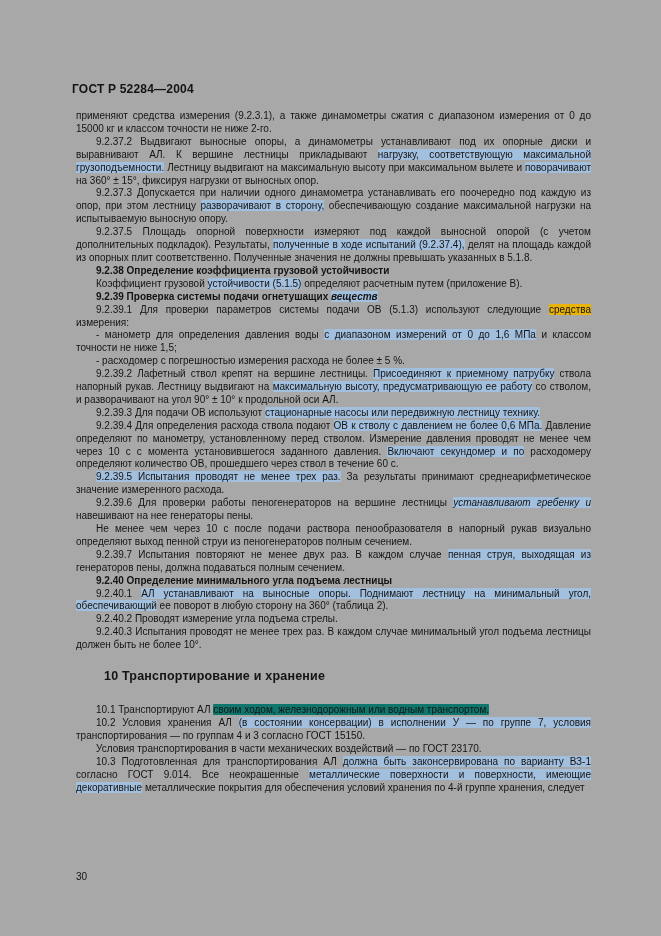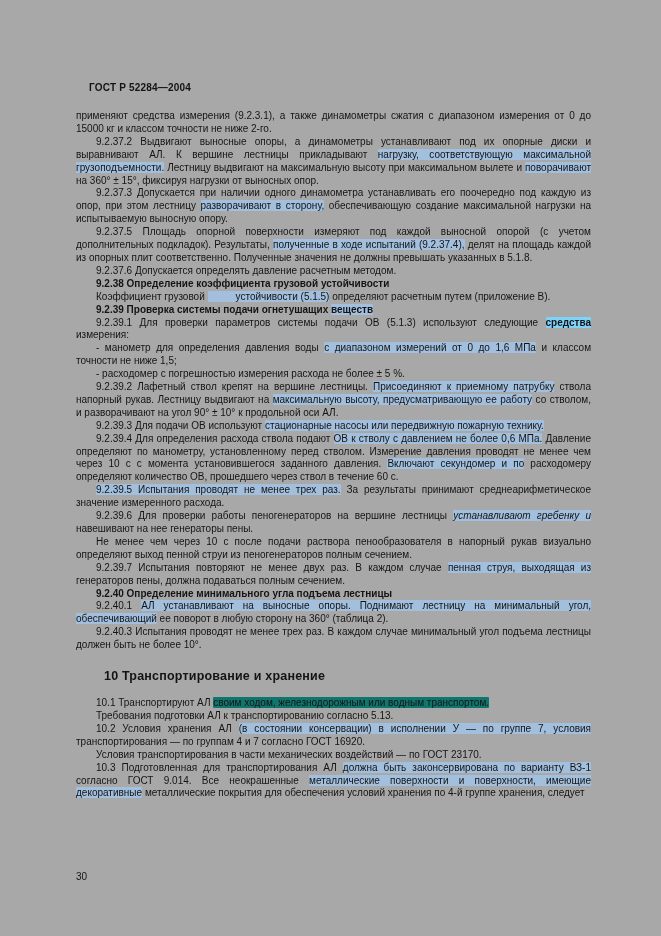--- a/index.html
+++ b/index.html
@@ -5,68 +5,67 @@
   html,body{margin:0;padding:0;}
   body{
     width:661px;height:936px;overflow:hidden;
     background:#a8a8a8;
     font-family:"Liberation Sans","DejaVu Sans",sans-serif;
     color:#141414;
     position:relative;
   }
   .page{position:absolute;left:0;top:0;width:661px;height:936px;}
   .doc-header{
-    position:absolute;left:89px;top:82px;
-    font-size:10px;font-weight:bold;letter-spacing:.2px;
+    position:absolute;left:72px;top:82px;
+    font-size:12px;font-weight:bold;letter-spacing:.2px;
   }
   .content{
     position:absolute;left:76px;top:110px;width:515px;
   }
   .content p{margin:0;font-size:10px;line-height:12.9px;text-align:justify;}
   .content p.indent{text-indent:20px;}
   .content p.bold{font-weight:bold;}
   .content h2.section{
     font-size:12.5px;font-weight:bold;
-    margin:17px 0 14px 28px;letter-spacing:.2px;
+    margin:17px 0 21px 28px;letter-spacing:.2px;
   }
   .hl{border-radius:1px;}
   .pageno{
     position:absolute;left:76px;top:871px;font-size:10px;
   }
 </style>
 </head>
 <body style="background: rgb(168, 168, 168); color: rgb(20, 20, 20);">
 
 <div class="page">
   <div class="doc-header">ГОСТ Р 52284—2004</div>
 
   <div class="content">
       <p class="body"><span>применяют средства измерения (9.2.3.1), а также динамометры сжатия с диапазоном измерения от 0 до 15000 кг и классом точности не ниже 2-го.</span></p>
       <p class="body indent"><span>9.2.37.2  Выдвигают выносные опоры, а динамометры устанавливают под их опорные диски и выравнивают АЛ. К вершине лестницы прикладывают </span><span class="hl" style="background: rgb(162, 191, 222);">нагрузку, соответствующую максимальной грузоподъемности.</span><span> Лестницу выдвигают на максимальную высоту при максимальном вылете и </span><span class="hl" style="background: rgb(162, 191, 222);">поворачивают</span><span> на 360° ± 15°, фиксируя нагрузки от выносных опор.</span></p>
       <p class="body indent"><span>9.2.37.3  Допускается при наличии одного динамометра устанавливать его поочередно под каждую из опор, при этом лестницу </span><span class="hl" style="background: rgb(162, 191, 222);">разворачивают в сторону,</span><span> обеспечивающую создание максимальной нагрузки на испытываемую выносную опору.</span></p>
       <p class="body indent"><span>9.2.37.5  Площадь опорной поверхности измеряют под каждой выносной опорой (с учетом дополнительных подкладок). Результаты, </span><span class="hl" style="background: rgb(162, 191, 222);">полученные в ходе испытаний (9.2.37.4),</span><span> делят на площадь каждой из опорных плит соответственно. Полученные значения не должны превышать указанных в 5.1.8.</span></p>
-      <p class="body indent"><span>9.2.37.6  Допускается определять давление расчетным методом.</span></p>
       <p class="bold indent"><span>9.2.38  Определение коэффициента грузовой устойчивости</span></p>
-      <p class="body indent"><span>Коэффициент грузовой </span><span class="hl" style="background: rgb(162, 191, 222); padding-left: 28px;">устойчивости (5.1.5)</span><span> определяют расчетным путем (приложение В).</span></p>
-      <p class="bold indent"><span>9.2.39  Проверка системы подачи огнетушащих </span><span class="hl" style="background: rgb(162, 191, 222);">веществ</span></p>
-      <p class="body indent"><span>9.2.39.1  Для проверки параметров системы подачи ОВ (5.1.3) используют следующие </span><span class="hl" style="background: #7dd3fc; font-weight: bold;">средства</span><span> измерения:</span></p>
+      <p class="body indent"><span>Коэффициент грузовой </span><span class="hl" style="background: rgb(162, 191, 222);">устойчивости (5.1.5)</span><span> определяют расчетным путем (приложение В).</span></p>
+      <p class="bold indent"><span>9.2.39  Проверка системы подачи огнетушащих </span><span class="hl" style="background: rgb(162, 191, 222); font-style: italic;">веществ</span></p>
+      <p class="body indent"><span>9.2.39.1  Для проверки параметров системы подачи ОВ (5.1.3) используют следующие </span><span class="hl" style="background: #eab308;">средства</span><span> измерения:</span></p>
       <p class="body indent"><span>- манометр для определения давления воды </span><span class="hl" style="background: rgb(162, 191, 222);">с диапазоном измерений от 0 до 1,6 МПа</span><span> и классом точности не ниже 1,5;</span></p>
       <p class="body indent"><span>- расходомер с погрешностью измерения расхода не более ± 5 %.</span></p>
       <p class="body indent"><span>9.2.39.2  Лафетный ствол крепят на вершине лестницы. </span><span class="hl" style="background: rgb(162, 191, 222);">Присоединяют к приемному патрубку</span><span> ствола напорный рукав. Лестницу выдвигают на </span><span class="hl" style="background: rgb(162, 191, 222);">максимальную высоту, предусматривающую ее работу</span><span> со стволом, и разворачивают на угол 90° ± 10° к продольной оси АЛ.</span></p>
-      <p class="body indent"><span>9.2.39.3  Для подачи ОВ используют </span><span class="hl" style="background: rgb(162, 191, 222);">стационарные насосы или передвижную пожарную технику.</span></p>
+      <p class="body indent"><span>9.2.39.3  Для подачи ОВ используют </span><span class="hl" style="background: rgb(162, 191, 222);">стационарные насосы или передвижную лестницу технику.</span></p>
       <p class="body indent"><span>9.2.39.4  Для определения расхода ствола подают </span><span class="hl" style="background: rgb(162, 191, 222);">ОВ к стволу с давлением не более 0,6 МПа.</span><span> Давление определяют по манометру, установленному перед стволом. Измерение давления проводят не менее чем через 10 с с момента установившегося заданного давления. </span><span class="hl" style="background: rgb(162, 191, 222);">Включают секундомер и по</span><span> расходомеру определяют количество ОВ, прошедшего через ствол в течение 60 с.</span></p>
       <p class="body indent"><span class="hl" style="background: rgb(162, 191, 222);">9.2.39.5  Испытания проводят не менее трех раз.</span><span> За результаты принимают среднеарифметическое значение измеренного расхода.</span></p>
       <p class="body indent"><span>9.2.39.6  Для проверки работы пеногенераторов на вершине лестницы </span><span class="hl" style="background: rgb(162, 191, 222); font-style: italic;">устанавливают гребенку и</span><span> навешивают на нее генераторы пены.</span></p>
       <p class="body indent"><span>Не менее чем через 10 с после подачи раствора пенообразователя в напорный рукав визуально определяют выход пенной струи из пеногенераторов полным сечением.</span></p>
       <p class="body indent"><span>9.2.39.7  Испытания повторяют не менее двух раз. В каждом случае </span><span class="hl" style="background: rgb(162, 191, 222); margin-top: 10px;">пенная струя, выходящая из</span><span> генераторов пены, должна подаваться полным сечением.</span></p>
       <p class="bold indent"><span>9.2.40  Определение минимального угла подъема лестницы</span></p>
       <p class="body indent"><span>9.2.40.1  </span><span class="hl" style="background: rgb(162, 191, 222);">АЛ устанавливают на выносные опоры. Поднимают лестницу на минимальный угол, обеспечивающий</span><span> ее поворот в любую сторону на 360° (таблица 2).</span></p>
+      <p class="body indent"><span>9.2.40.2  Проводят измерение угла подъема стрелы.</span></p>
       <p class="body indent"><span>9.2.40.3  Испытания проводят не менее трех раз. В каждом случае минимальный угол подъема лестницы должен быть не более 10°.</span></p>
       <h2 class="section"><span>10  Транспортирование и хранение</span></h2>
       <p class="body indent"><span>10.1  Транспортируют АЛ </span><span class="hl" style="background: #0f766e;">своим ходом, железнодорожным или водным транспортом.</span></p>
-      <p class="body indent"><span>Требования подготовки АЛ к транспортированию согласно 5.13.</span></p>
-      <p class="body indent"><span>10.2  Условия хранения АЛ </span><span class="hl" style="background: rgb(162, 191, 222);">(в состоянии консервации) в исполнении У — по группе 7, условия</span><span> транспортирования — по группам 4 и 7 согласно ГОСТ 16920.</span></p>
+      <p class="body indent"><span>10.2  Условия хранения АЛ </span><span class="hl" style="background: rgb(162, 191, 222);">(в состоянии консервации) в исполнении У — по группе 7, условия</span><span> транспортирования — по группам 4 и 3 согласно ГОСТ 15150.</span></p>
       <p class="body indent"><span>Условия транспортирования в части механических воздействий — по ГОСТ 23170.</span></p>
       <p class="body indent"><span>10.3  Подготовленная для транспортирования АЛ </span><span class="hl" style="background: rgb(162, 191, 222);">должна быть законсервирована по варианту ВЗ-1</span><span> согласно ГОСТ 9.014. Все неокрашенные </span><span class="hl" style="background: rgb(162, 191, 222);">металлические поверхности и поверхности, имеющие декоративные</span><span> металлические покрытия для обеспечения условий хранения по 4-й группе хранения, следует</span></p>
     </div>
 
   <div class="pageno">30</div>
 </div>
 
 </body></html>

